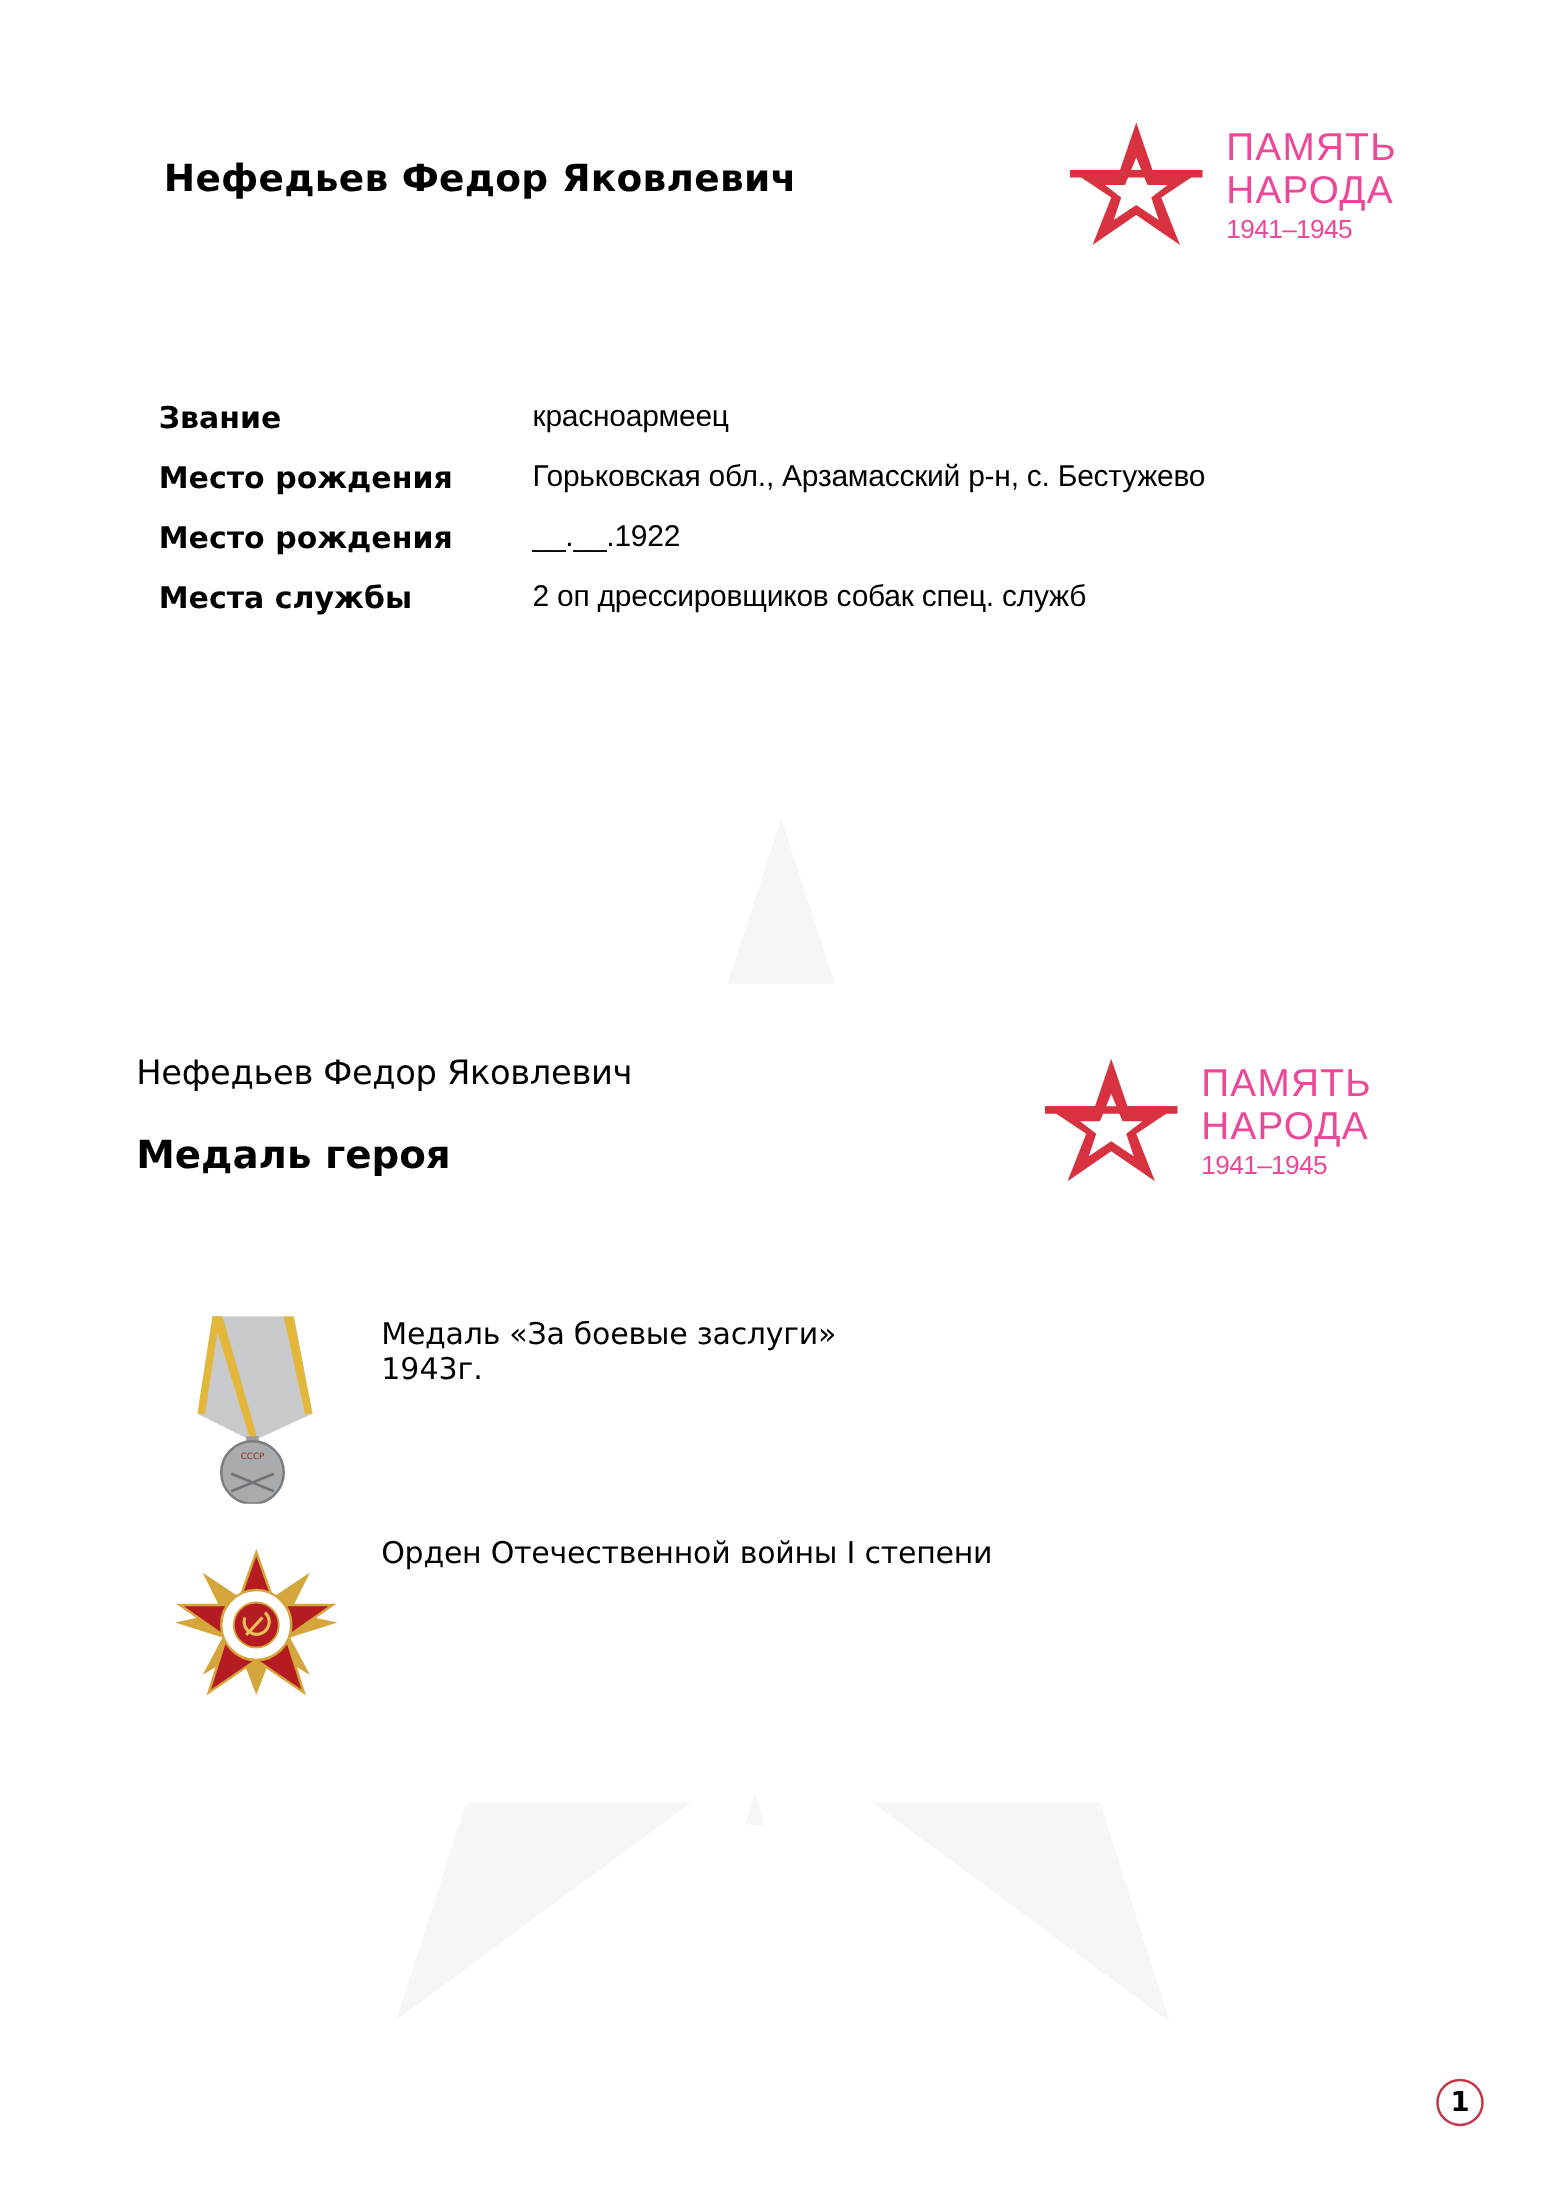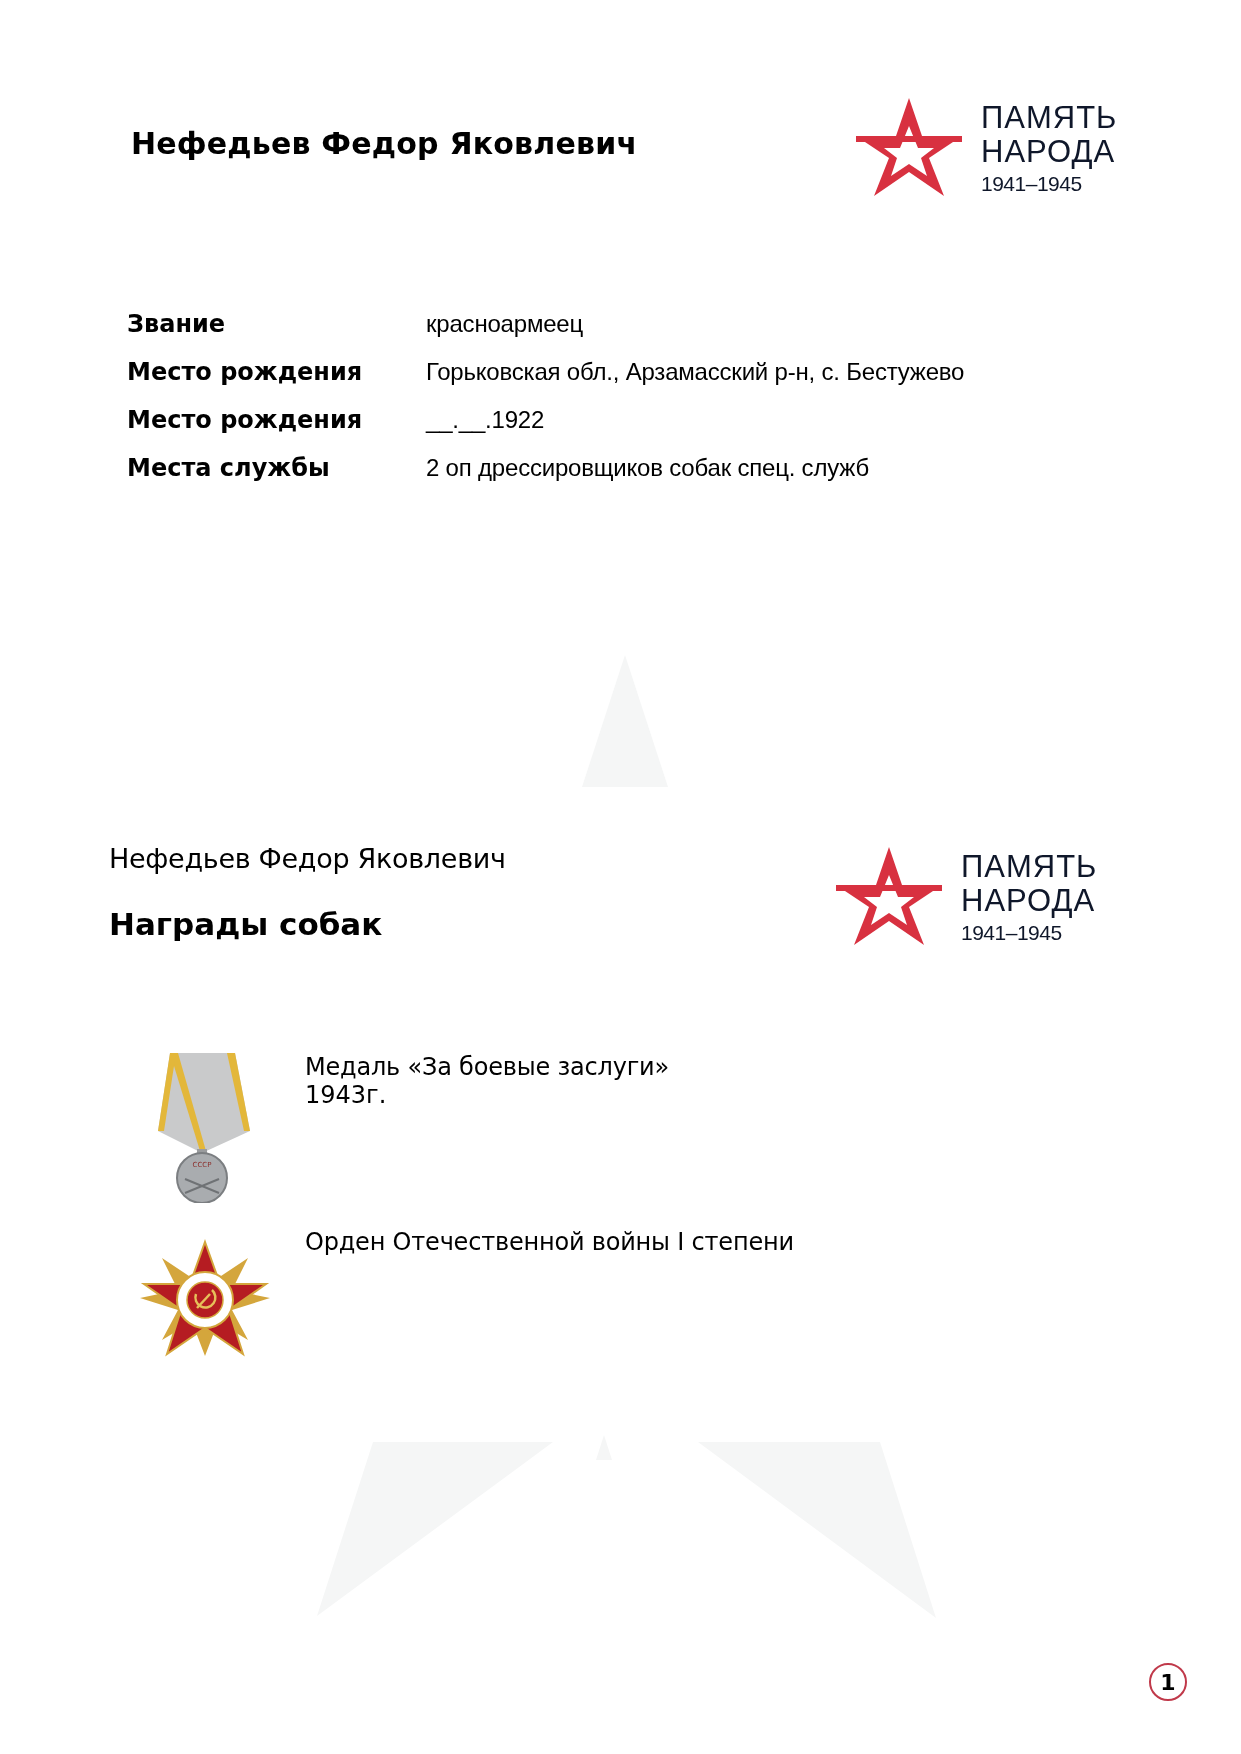--- a/index.html
+++ b/index.html
@@ -12,29 +12,29 @@
 
     .hero-name {
       position: absolute; left: 131px; top: 126px;
       font-size: 30px; font-weight: bold; letter-spacing: 0.2px;
       font-family: "DejaVu Sans", sans-serif;
     }
 
     .logo { position: absolute; width: 280px; height: 110px; }
     .logo svg.star { position: absolute; left: 0; top: 0; }
     .logo .logo-text {
-      position: absolute; left: 125px; top: 6px; color: #0f172a;
+      position: absolute; left: 125px; top: 6px; color: #ec4899;
       font-family: "Liberation Sans", sans-serif; line-height: 1;
     }
     .logo .l1, .logo .l2 { font-size: 31px; letter-spacing: 1px; display: block; }
     .logo .l2 { margin-top: 3px; }
     .logo .l3 { font-size: 21px; display: block; margin-top: 6px; letter-spacing: -0.5px; }
 
     .info-table { position: absolute; left: 127px; top: 300px; }
-    .info-row { display: flex; height: 48px; align-items: center; }
+    .info-row { display: flex; height: 48px; align-items: flex-end; }
     .info-label { width: 299px; font-weight: bold; font-size: 24px; }
     .info-value { font-size: 24px; font-family: Liberation Sans, sans-serif; letter-spacing: -0.2px; }
 
     .sub-name { position: absolute; left: 109px; top: 843px; font-size: 27px; letter-spacing: -0.3px; }
     .awards-title { position: absolute; left: 109px; top: 906px; font-size: 31px; font-weight: bold; }
 
     .award { position: absolute; left: 130px; display: flex; }
     .award-img { width: 150px; height: 150px; position: relative; }
     .award-text { position: absolute; left: 175px; }
     .award-name { font-size: 24px; letter-spacing: -0.2px; white-space: nowrap; }
@@ -87,21 +87,21 @@
       <div class="info-label">Место рождения</div>
       <div class="info-value">__.__.1922</div>
     </div>
     <div class="info-row">
       <div class="info-label">Места службы</div>
       <div class="info-value">2 оп дрессировщиков собак спец. служб</div>
     </div>
   </div>
 
   <div class="sub-name">Нефедьев Федор Яковлевич</div>
-  <div class="awards-title">Награды собак</div>
+  <div class="awards-title">Медаль героя</div>
 
   <div class="logo" style="left:836px; top:845px;">
     <svg class="star" width="110" height="104" viewBox="0 0 110 104" xmlns="http://www.w3.org/2000/svg">
       <polygon fill="#d83140" points="53,2 66,40 106,40 73,62 88,100 53,76 18,100 33,62 0,40 40,40"></polygon>
       <polygon fill="#ffffff" points="53,30 62,52 78,52 65,62 71,80 53,68 35,80 41,62 28,52 44,52"></polygon>
       <rect x="0" y="40" width="106" height="6" fill="#d83140"></rect>
     </svg>
     <div class="logo-text">
       <span class="l1">ПАМЯТЬ</span>
       <span class="l2">НАРОДА</span>

